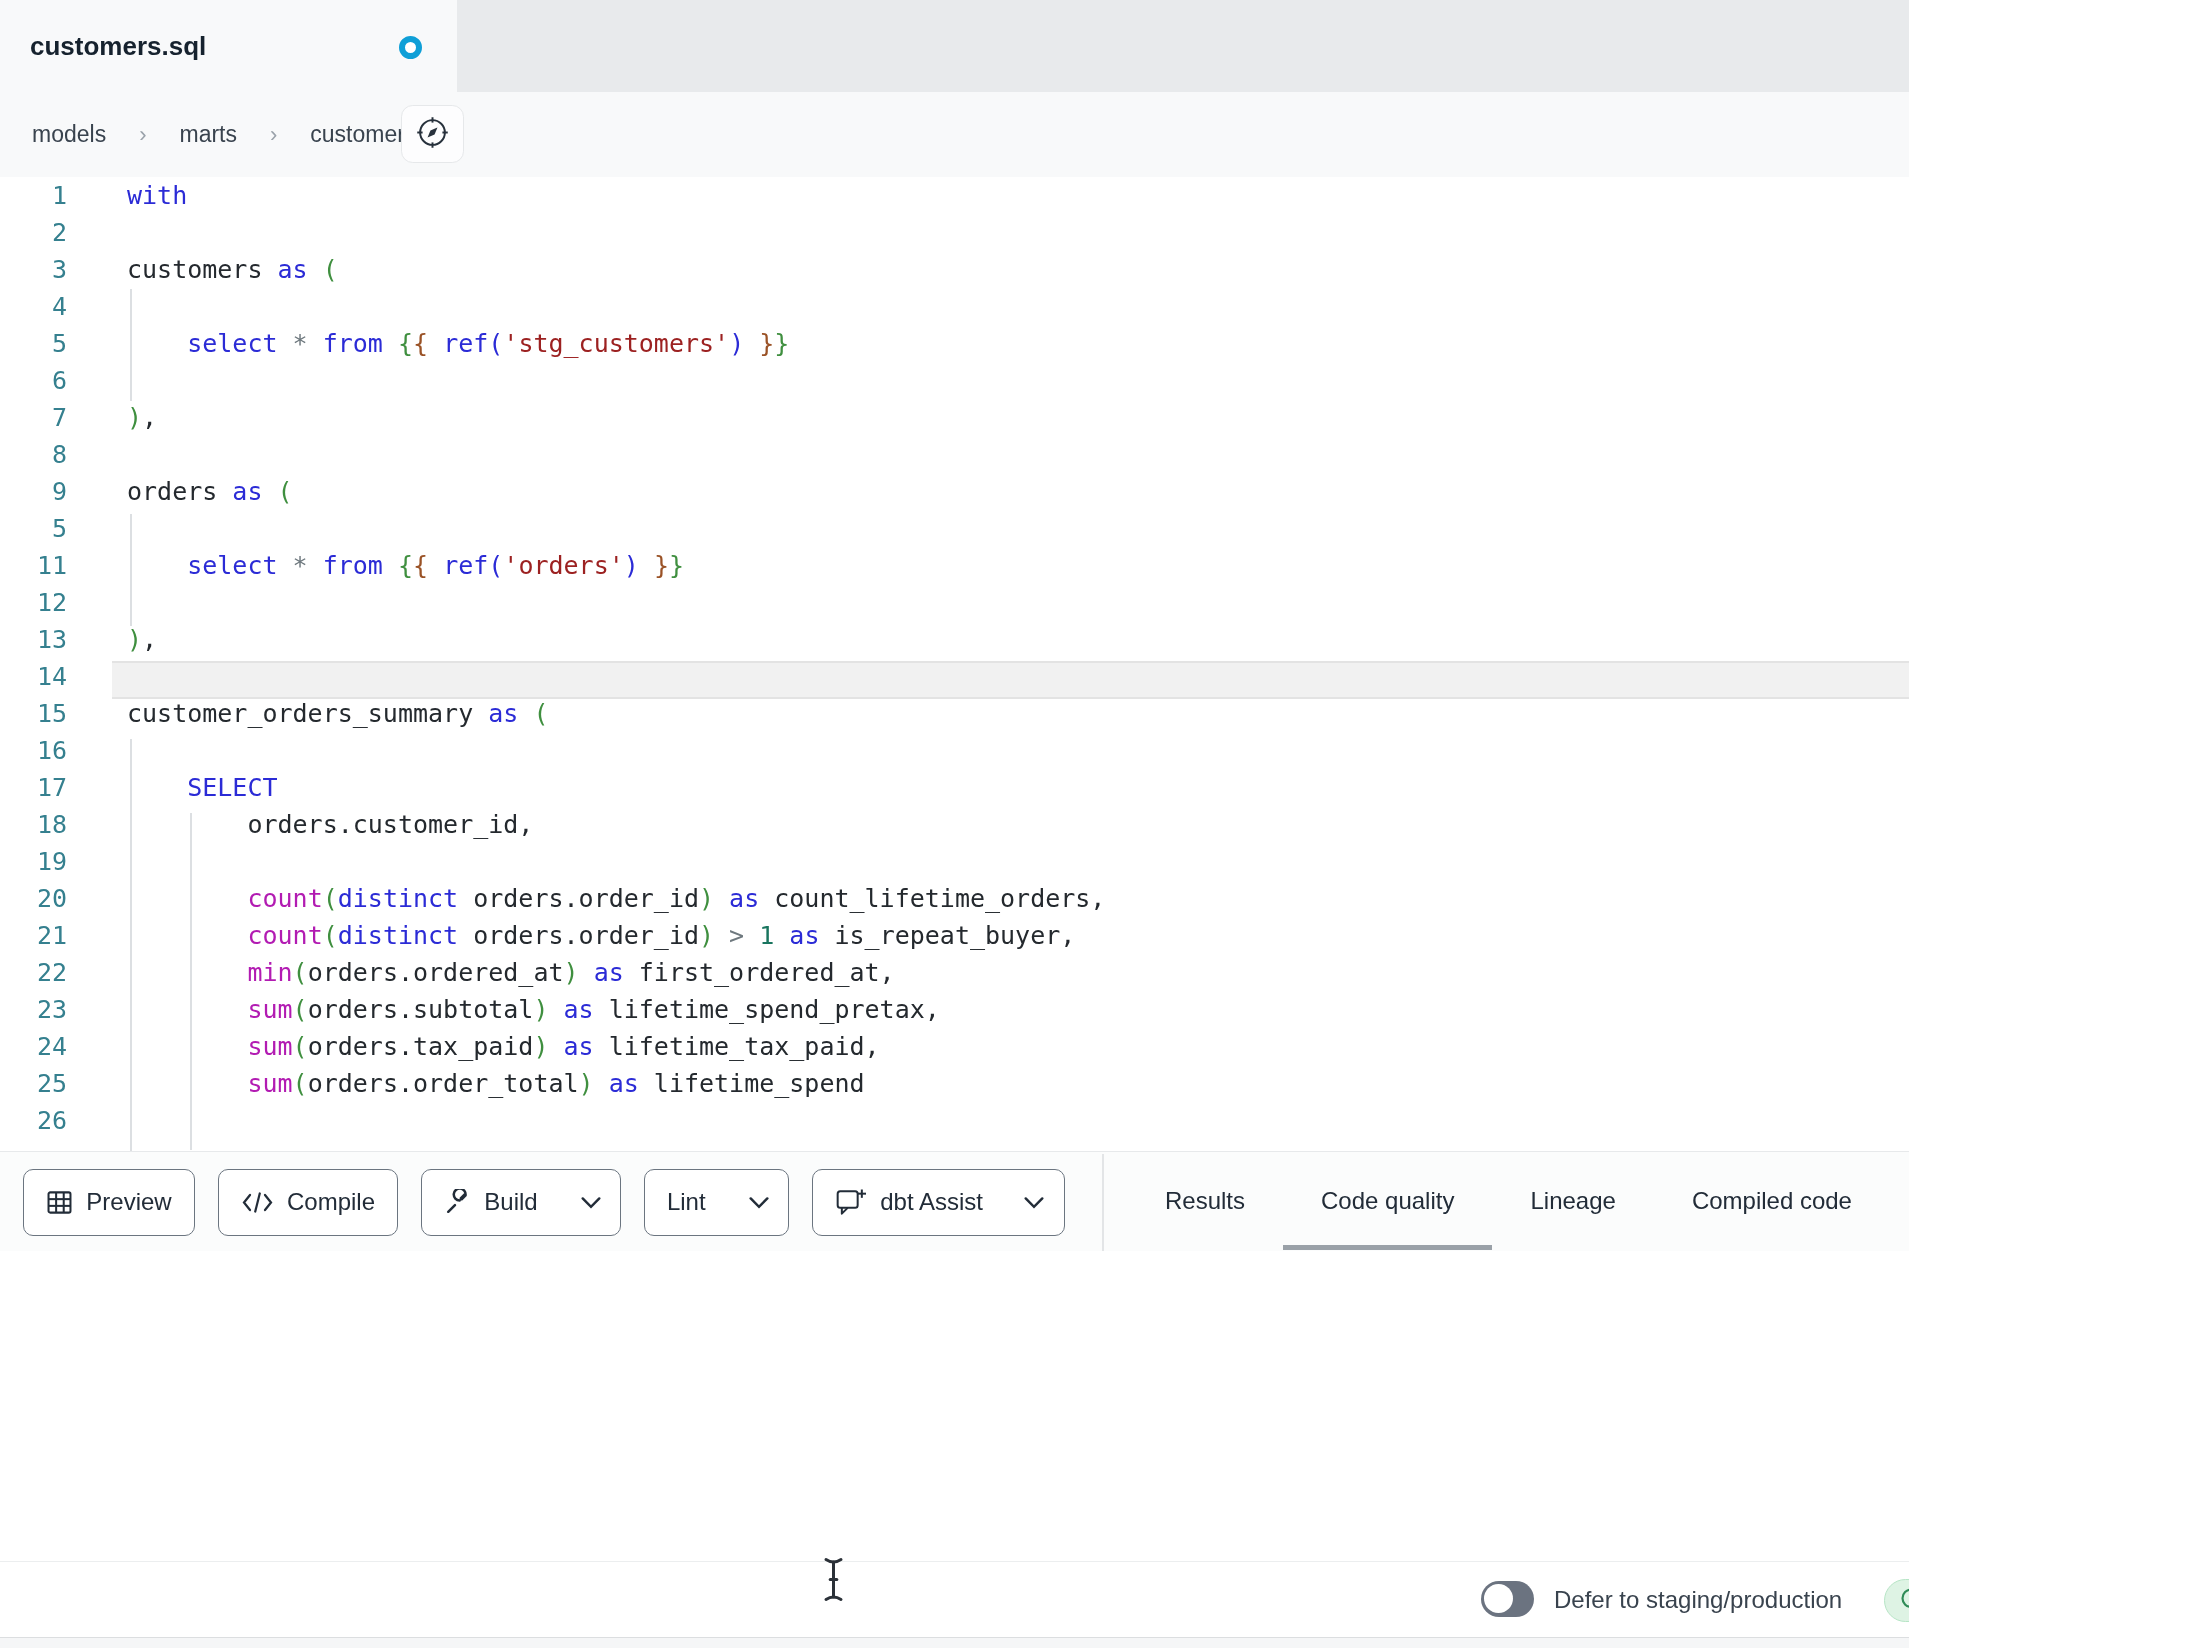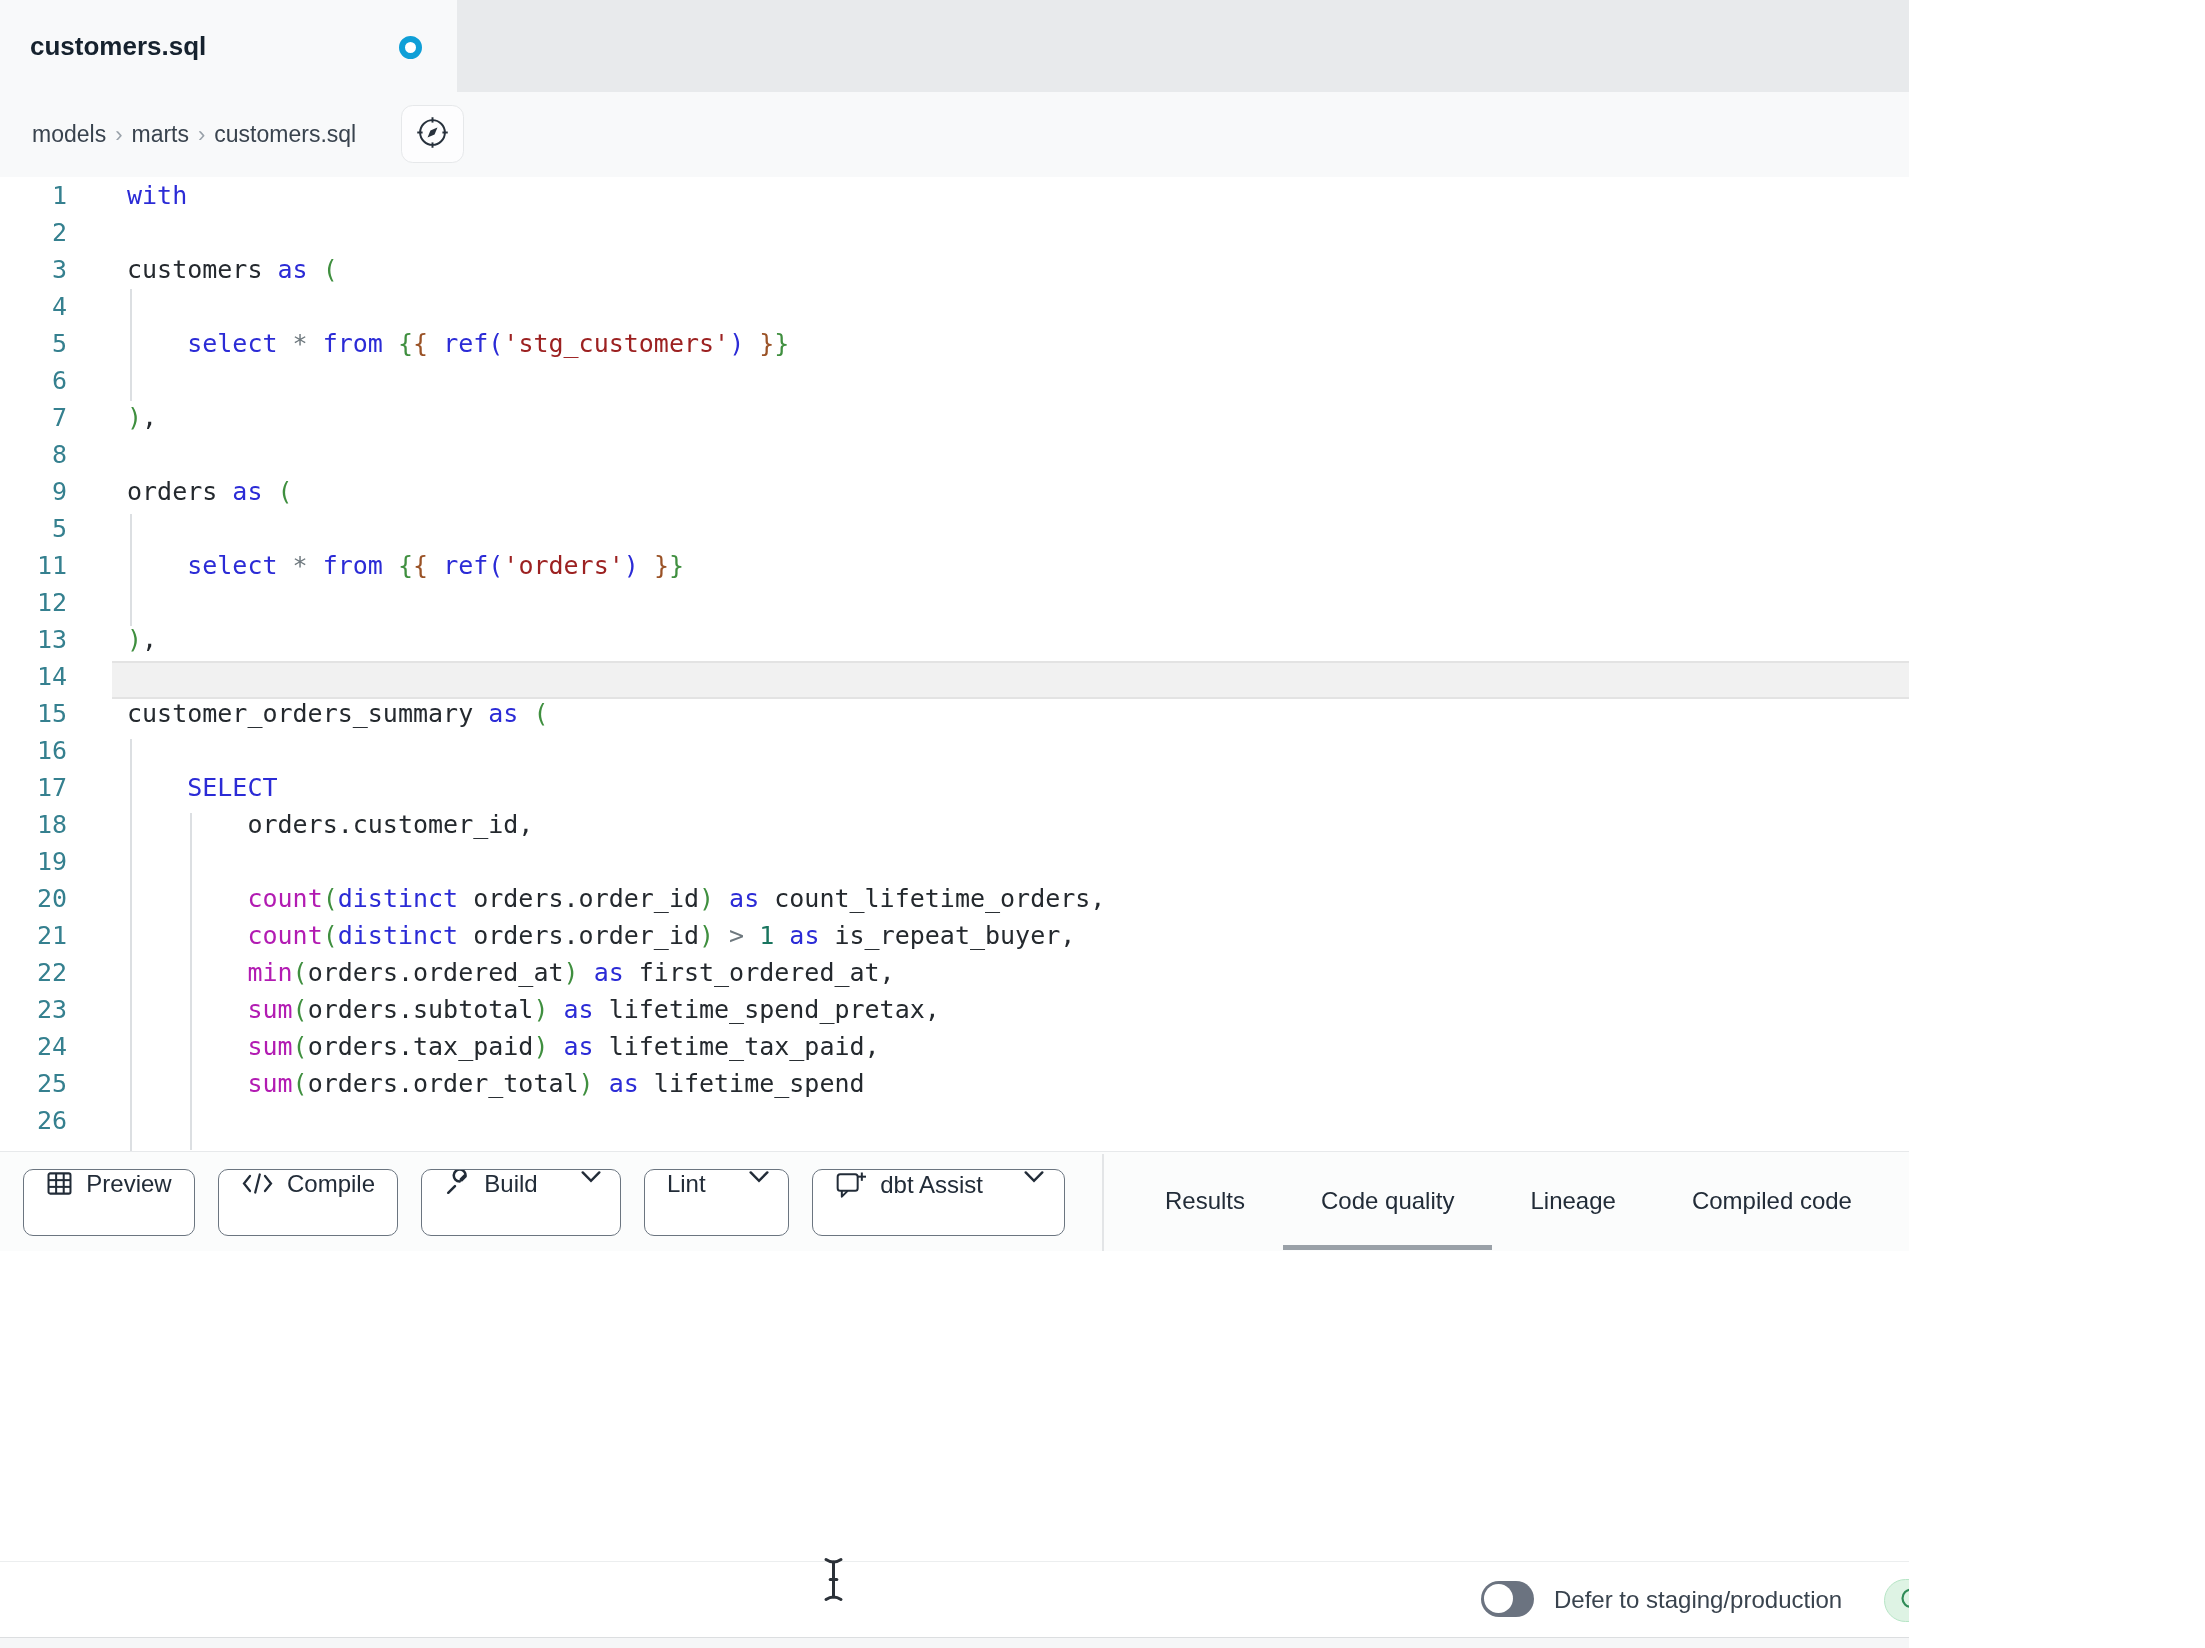--- a/index.html
+++ b/index.html
@@ -10,21 +10,21 @@
   
   .tabbar { position:absolute; left:0; top:0; width:2205px; height:92px; background:#e8eaec; }
   .tab-active { position:absolute; left:0; top:0; width:457px; height:93px; background:#f8f9fa; display:flex; align-items:center; padding:0 30px; }
   .tab-title { font-size:26px; font-weight:bold; color:#16222e; }
   .dirty-dot { position:absolute; left:399px; top:36px; width:23px; height:23px; border-radius:50%; border:6.7px solid var(--c-tab_dirty_dot); background:#fff; }
   .tabbar-divider { position:absolute; left:2109px; top:0; width:1.7px; height:92px; background:#d4d6d8; }
   .newtab-btn { position:absolute; left:2131px; top:24px; width:47px; height:47px; display:flex; align-items:center; justify-content:center; cursor:pointer; }
 
   
   .header { position:absolute; left:0; top:92px; width:2205px; height:85px; background:#f8f9fa; }
-  .breadcrumb { position:absolute; left:32px; top:0; height:85px; display:flex; align-items:center; gap:9px; font-size:23px; color:#39434e;text-align:center; }
+  .breadcrumb { position:absolute; left:32px; top:0; height:85px; display:flex; align-items:center; gap:33px; font-size:23px; color:#39434e;text-align:center; }
   .crumb-sep { color:#9aa2aa; font-size:22px; }
   .compass-btn { position:absolute; left:401px; top:13.3px; width:63px; height:58px; border:1.7px solid #e6e8ea; border-radius:11.7px; background:#fdfdfe; display:flex; align-items:center; justify-content:center; }
   .save-btn { position:absolute; left:2018px; top:10px; width:157px; height:68px; border-radius:11.7px; background:var(--c-accent_teal); color:#fff; display:flex; align-items:center; justify-content:center; gap:13.3px; font-size:26px; font-weight:600; cursor:pointer; }
 
   
   .editor { position:absolute; left:0; top:177px; width:2205px; height:974px; background:#fff; overflow:hidden; font-family:"DejaVu Sans Mono", monospace; }
   .active-line { position:absolute; left:112px; width:1865px; height:38px; background:var(--c-active_line_bg); border-top:2.5px solid var(--c-active_line_border); border-bottom:2.5px solid var(--c-active_line_border); z-index:0; }
   .gutter { position:absolute; left:0; top:0; width:67px; text-align:right; z-index:1; }
   .gutter .ln { height:37px; line-height:37px; font-size:25px; color:var(--c-line_number); }
   .code-lines { position:absolute; left:127px; top:0; z-index:1; }
@@ -40,21 +40,21 @@
   .tk-op  { color:var(--c-operator); }
 
   .minimap { position:absolute; left:1980px; top:0; width:125px; height:217px; overflow:hidden; z-index:2; }
   .minimap-inner { position:absolute; left:0; top:0; width:1417px; transform:scale(0.09); transform-origin:0 0; }
   .scrollbar-track { position:absolute; left:2178px; top:0; width:1.7px; height:974px; background:#e2e4e6; z-index:2; }
   .scrollbar-thumb { position:absolute; left:2181px; top:147px; width:22.5px; height:9.2px; background:#43484d; border-radius:1.7px; z-index:3; }
 
   
   .toolrow { position:absolute; left:0; top:1151px; width:2205px; height:100px; background:#fbfcfc; border-top:1.7px solid #e7e9eb; }
   .tool-buttons { position:absolute; left:23px; top:16.7px; display:flex; gap:23px; }
-  .tool-btn { height:67px; border:1.7px solid #6b7580; border-radius:10px; background:#fff; display:flex; align-items:flex-start; color:#222c38; cursor:pointer; }
+  .tool-btn { height:67px; border:1.7px solid #6b7580; border-radius:10px; background:#fff; display:flex; align-items:center; color:#222c38; cursor:pointer; }
   .tool-main { display:flex; align-items:center; gap:13.3px; padding:0 22px; font-size:24px; }
   .tool-split { width:1.7px; background:#6b7580; }
   .tool-caret { display:flex; align-items:center; justify-content:center; padding:0 18.3px; cursor:pointer; }
   .toolrow-divider { position:absolute; left:1102px; top:1.7px; width:1.7px; height:98px; background:#e3e5e7; }
   .result-tabs { position:absolute; left:1127px; top:0; height:98px; display:flex; }
   .rtab { position:relative; height:100%; display:flex; align-items:center; padding:0 38px; font-size:24px; color:#222c38; cursor:pointer; }
   .rtab.active { font-weight:400; }
   .rtab.active::after { content:""; position:absolute; left:0; right:0; bottom:0; height:5px; background:var(--c-tab_underline); }
 
   

